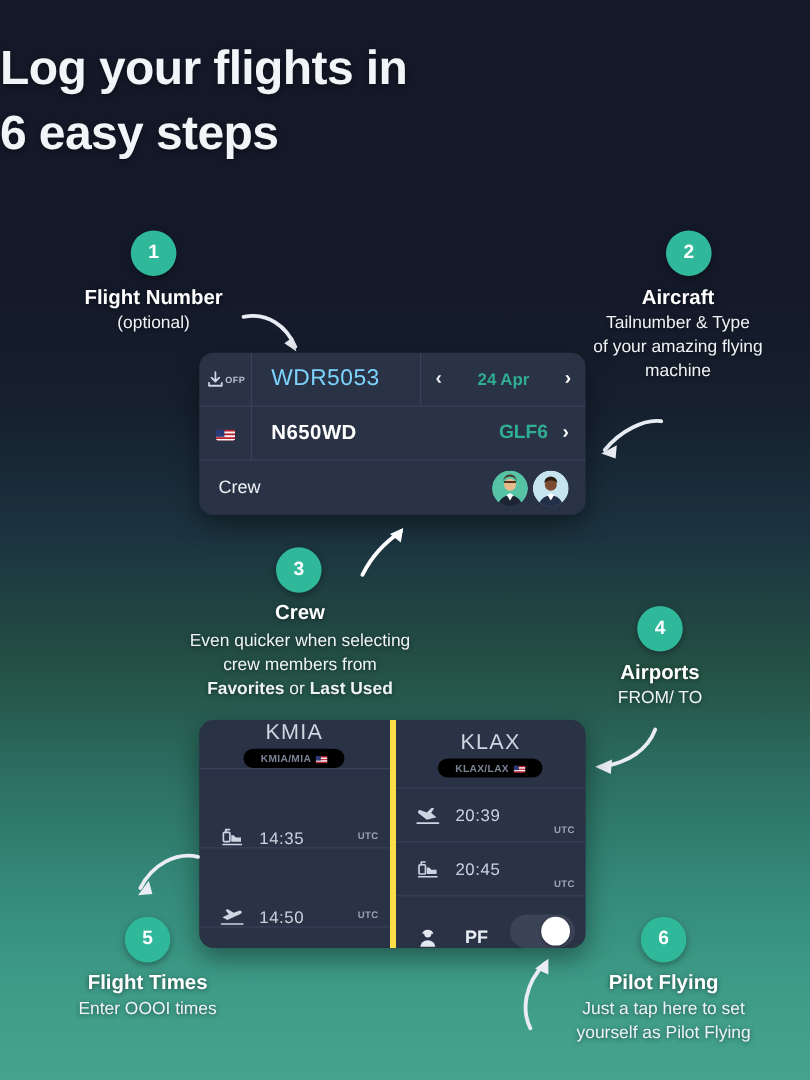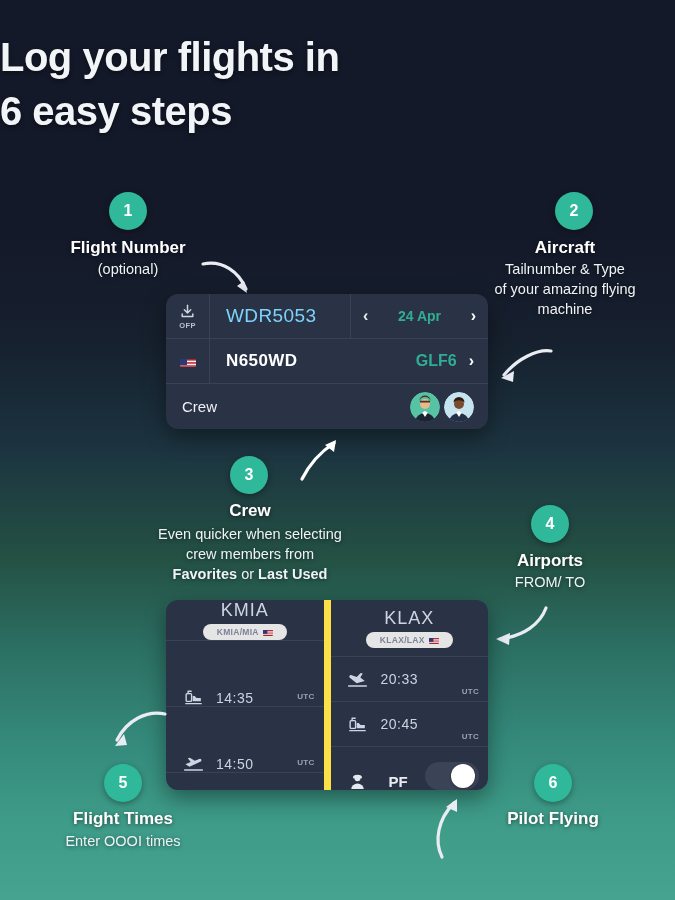--- a/index.html
+++ b/index.html
@@ -72,21 +72,21 @@
     border-radius:12px;
     box-shadow:0 8px 22px rgba(0,0,0,.40);
     overflow:hidden;
   }
 
   
   #card-flight { left:166px; top:294px; width:322px; height:135px; }
   .c1row { display:flex; height:45px; align-items:stretch; }
   .c1row.div { border-bottom:1px solid #39425a; }
   .c1-icon {
-    width:44px; display:flex; flex-direction:column;
+    width:44px; display:flex; flex-direction:row;
     align-items:center; justify-content:center;
     border-right:1px solid #39425a;
   }
   .ofp-label { font-size:7.5px; color:#b9c2d4; font-weight:700; letter-spacing:.4px; margin-top:1px; }
   .c1-fnum {
     flex:1; display:flex; align-items:center;
     padding-left:16px;
     font-size:19px; color:#7dd3fc; font-weight:400;
     border-right:1px solid #39425a;
     letter-spacing:.4px;
@@ -114,29 +114,29 @@
     padding:0 14px 0 16px;
   }
   .c1-crew .lbl { color:#eef1f6; font-size:15px; }
   .avatars { display:flex; gap:4px; }
   .avatar { width:30px; height:30px; border-radius:50%; overflow:hidden; }
 
   
   #card-airports { left:166px; top:600px; width:322px; height:190px; }
   .c2grid { display:flex; height:100%; }
   .c2col { flex:1; display:flex; flex-direction:column; }
-  .c2col.left { border-right:7px solid #fde047;gap:48px; }
+  .c2col.left { border-right:5px solid #fde047;gap:48px; }
   .c2head {
     height:57px; display:flex; flex-direction:column;
     align-items:center; justify-content:center; gap:3px;
     border-bottom:1px solid #39425a;
   }
   .c2head .icao { font-size:18px; color:#ced5e1; letter-spacing:1px; }
   .c2head .pill {
-    background:#e5e5e5; color:#7b8396;
+    background:#000000; color:#7b8396;
     font-size:8.5px; font-weight:700; letter-spacing:.3px;
     padding:3px 14px; border-radius:9px;
     display:flex; align-items:center; gap:4px;
   }
   .c2time {
     height:45px; display:flex; align-items:center;
     border-bottom:1px solid #39425a;
     padding-left:10px; position:relative;
   }
   .c2time .tico { width:34px; display:flex; align-items:center; justify-content:center; }
@@ -368,21 +368,21 @@
           </span>
         </div>
 
         <div class="c2time">
           <span class="tico">
             <svg width="21" height="17" viewBox="0 0 26 20">
               <path d="M22 12 L16.5 7.5 L19.5 2.5 L17 2 L12 7 L5 4.5 a2 2 0 0 0 -1.6 3.4 L12 14.5 Z" fill="#cdd5e3"></path>
               <path d="M2 18 L24 18" stroke="#cdd5e3" stroke-width="1.7" stroke-linecap="round"></path>
             </svg>
           </span>
-          <span class="tval">20:33</span>
+          <span class="tval">20:39</span>
           <span class="utc">UTC</span>
         </div>
 
         <div class="c2time">
           <span class="tico">
             <svg width="19" height="17" viewBox="0 0 24 22">
               <path d="M5 6 L5 3 M5 3 L9 3" stroke="#cdd5e3" stroke-width="1.8" fill="none" stroke-linecap="round"></path>
               <rect x="2.5" y="6" width="7" height="10" rx="1.2" stroke="#cdd5e3" stroke-width="1.8" fill="none"></rect>
               <path d="M11 16 L21.5 16 L21.5 11.5 L16 11.5 L13.5 9 L11 9 Z" fill="#cdd5e3"></path>
               <path d="M2 19 L22 19" stroke="#cdd5e3" stroke-width="1.6" stroke-linecap="round"></path>
@@ -424,15 +424,17 @@
   <svg class="arrow" style="left:424px; top:795px;" width="60" height="68" viewBox="0 0 60 68">
     <path d="M18 62 C10 46, 14 24, 30 8" stroke="#e9edf3" stroke-width="3.2" fill="none" stroke-linecap="round"></path>
     <path d="M22 12 L33 4 L33 17" fill="#e9edf3"></path>
   </svg>
 
   <div class="badge" style="left:534px; top:764px;">
     <span>6</span>
   </div>
   <div class="steptitle" style="left:443px; width:220px; top:809px;">Pilot Flying</div>
   <div class="stepdesc" style="left:433px; width:240px; top:831px;">
+    <div>Just a tap here to set</div>
+    <div>yourself as Pilot Flying</div>
   </div>
 
 </div>
 
 </body></html>

